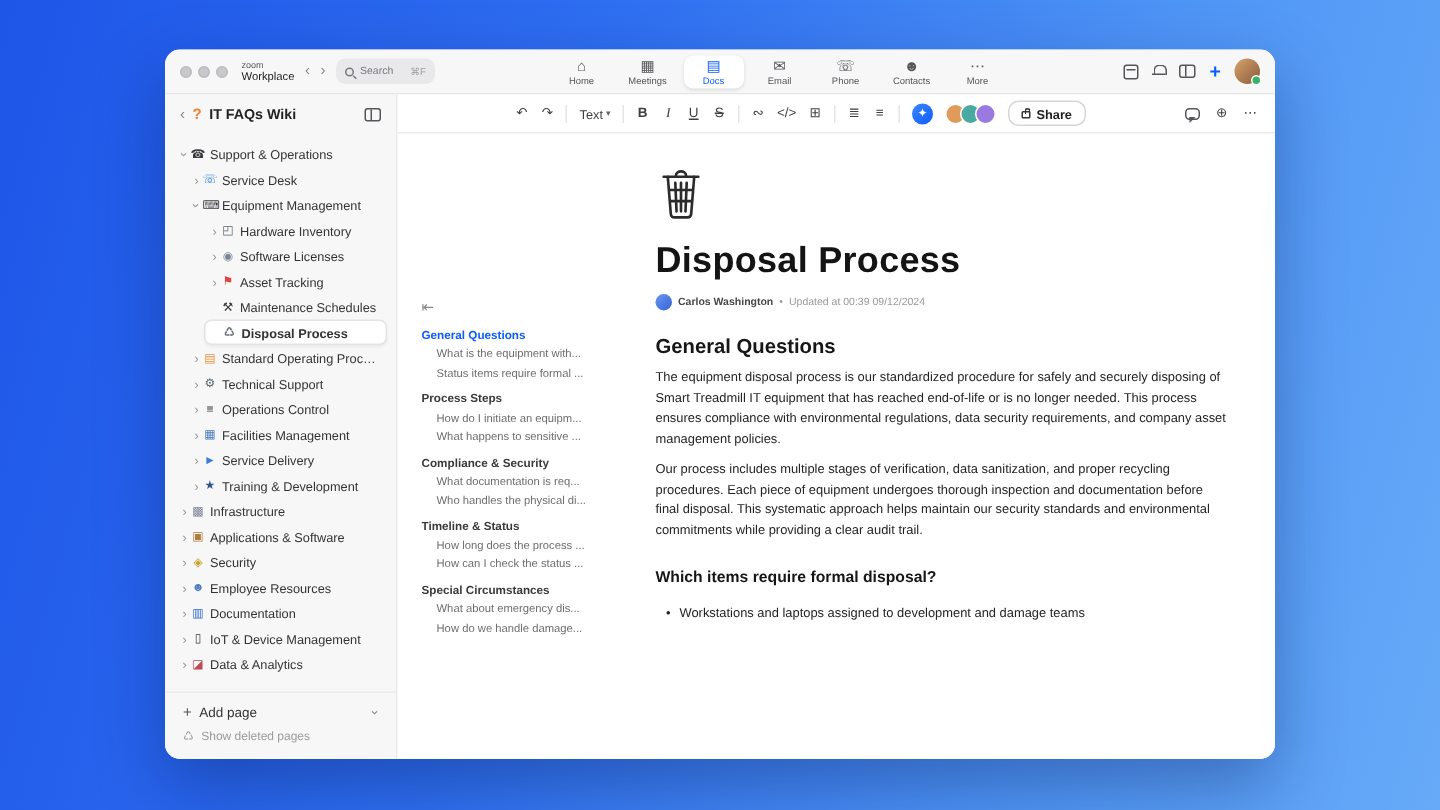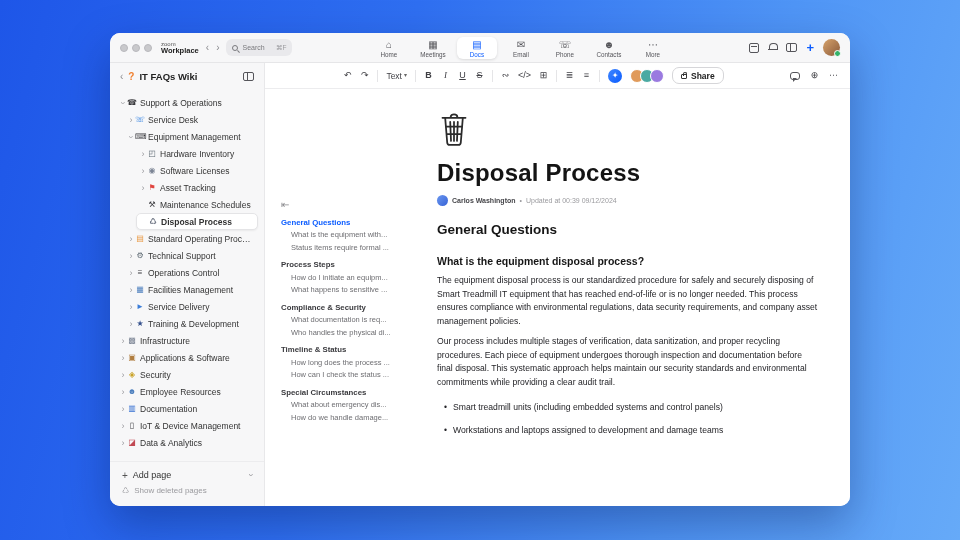--- a/index.html
+++ b/index.html
@@ -11,21 +11,21 @@
             background:#fff; border-radius:10px; box-shadow:0 18px 45px rgba(0,20,80,.35);
             display:flex; flex-direction:column; overflow:hidden; }
 
   
   .titlebar { height:30px; flex:none; background:#f7f7f8; border-bottom:1px solid #e6e6e8;
               display:flex; align-items:center; padding:0 10px; gap:7px; }
   .lights { display:flex; gap:4px; flex:none; }
   .light { width:8px; height:8px; border-radius:50%; background:#c9c9cc; border:1px solid #b9b9bd; }
   .brand { line-height:1; flex:none; margin-left:2px; }
   .brand .b1 { font-size:6px; color:#555; }
-  .brand .b2 { font-size:7.5px; font-weight:700; color:#222; }
+  .brand .b2 { font-size:7.5px; font-weight:400; color:#222; }
   .navchev { color:#8a8a8e; font-size:10px; flex:none; }
   .search { display:flex; align-items:center; gap:4px; background:#e9e9ec; border-radius:6px;
             height:17px; padding:0 6px; width:66px; flex:none; }
   .mag { width:6px; height:6px; border:1px solid #7a7a7e; border-radius:50%; position:relative; flex:none; }
   .mag::after { content:""; position:absolute; width:3px; height:1px; background:#7a7a7e;
                 transform:rotate(45deg); left:4px; top:5px; }
   .search .stext { font-size:7px; color:#7a7a7e; flex:1; }
   .search .skey { font-size:6.5px; color:#9a9a9e; }
   .tabs { display:flex; gap:4px; margin:0 auto; }
   .tab { width:40px; display:flex; flex-direction:column; align-items:center; gap:1px;
@@ -483,36 +483,33 @@
               <span class="bname">Carlos Washington</span>
               <span>•</span>
               <span>Updated at 00:39 09/12/2024</span>
             </div>
             <div>
 
                 <div class="blk h2">
                   <span>General Questions</span>
                 </div>
 
-                <div class="blk h3">
-                  <span>What is the equipment disposal process?</span>
-                </div>
 
                 <div class="blk p">
                   <span>The equipment disposal process is our standardized procedure for safely and securely disposing of Smart Treadmill IT equipment that has reached end-of-life or is no longer needed. This process ensures compliance with environmental regulations, data security requirements, and company asset management policies.</span>
                 </div>
 
                 <div class="blk p">
                   <span>Our process includes multiple stages of verification, data sanitization, and proper recycling procedures. Each piece of equipment undergoes thorough inspection and documentation before final disposal. This systematic approach helps maintain our security standards and environmental commitments while providing a clear audit trail.</span>
                 </div>
 
-
-                <div class="blk li">
-                  <span>Smart treadmill units (including embedded systems and control panels)</span>
-                </div>
+                <div class="blk h3">
+                  <span>Which items require formal disposal?</span>
+                </div>
+
 
 
 
                 <div class="blk li">
                   <span>Workstations and laptops assigned to development and damage teams</span>
                 </div>
               </div>
           </div>
 
         </div>

